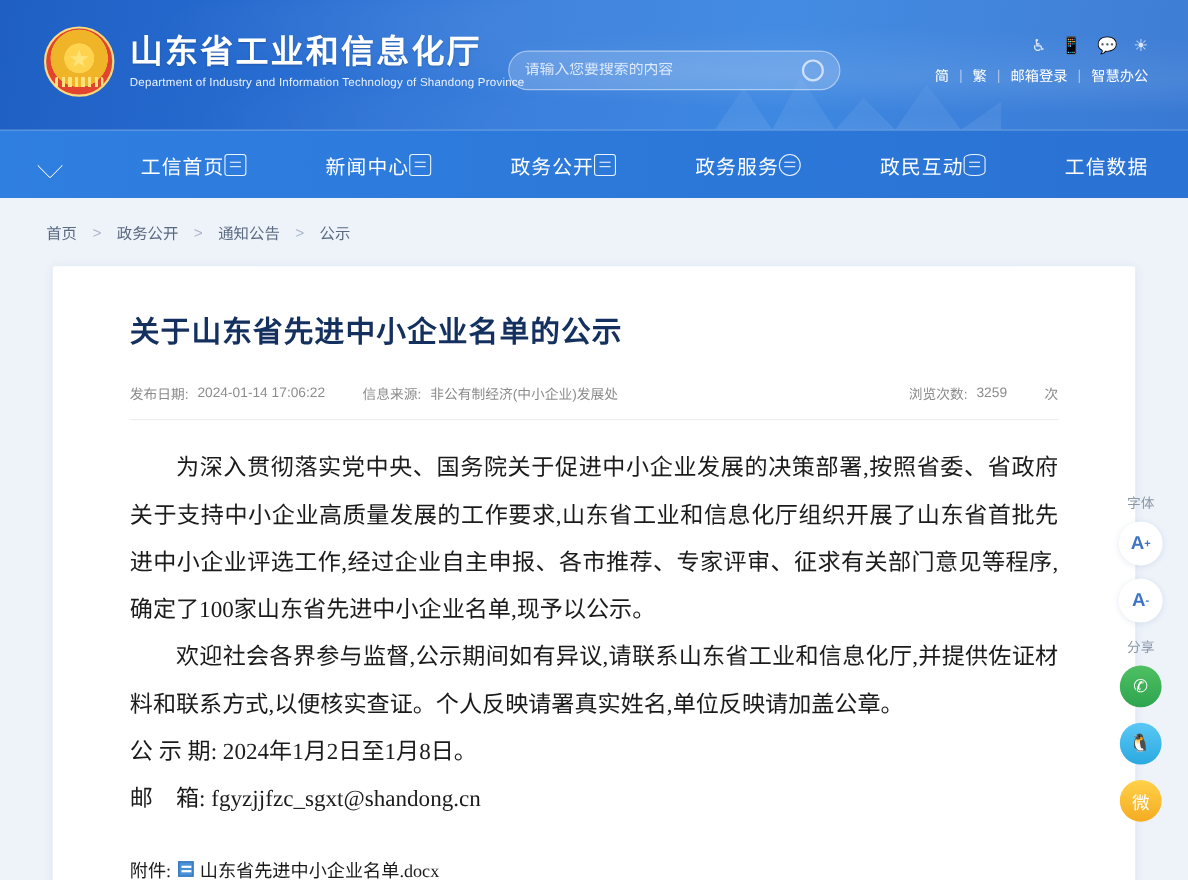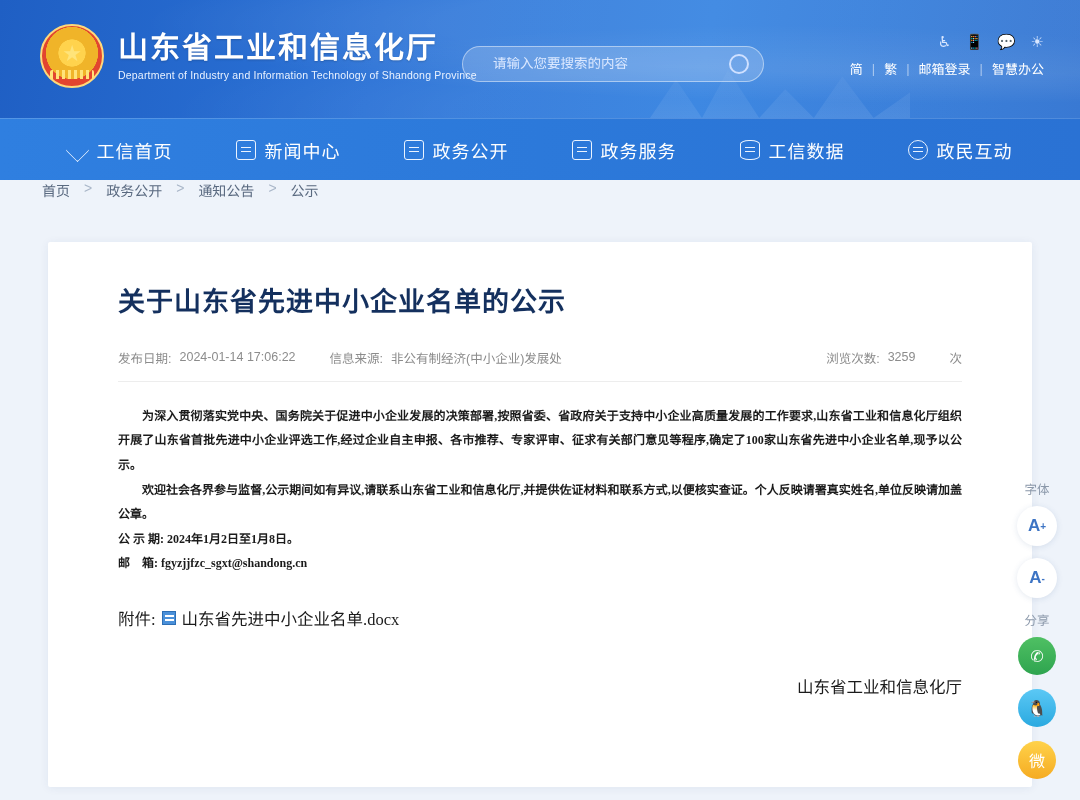--- a/index.html
+++ b/index.html
@@ -75,21 +75,20 @@
     background: rgba(255,255,255,.18);
     border: 1px solid rgba(255,255,255,.45);
     border-radius: 18px;
     display: flex; align-items: center;
     padding: 0 14px;
   }
   .search-input {
     flex: 1; background: transparent; border: 0; outline: none;
     color: #fff; font-size: 13.5px;
     font-family: Liberation Mono, monospace;
-    margin-left: 16px;
   }
   .search-input::placeholder { color: #dbe8ff; }
   .search-icon {
     width: 20px; height: 20px; border-radius: 50%;
     border: 2px solid #cfe0ff; flex: none;
   }
   .top-right {
     position: absolute; right: 36px; top: 34px;
     text-align: right; color: #eaf2ff;
   }
@@ -110,21 +109,21 @@
   .nav {
     height: 62px;
     background: linear-gradient(90deg, #2f7fe0 0%, #2c79da 50%, #2a72d4 100%);
     border-top: 1px solid rgba(255,255,255,.18);
     display: flex; align-items: center;
     padding: 0 36px;
     gap: 0;
   }
   .nav-item {
     flex: 1;
-    display: flex; align-items: center; justify-content: center;
+    display: flex; align-items: center; justify-content: space-between;
     gap: 9px;
     color: #fff; font-size: 18px; letter-spacing: 1px;
     cursor: pointer;
     height: 100%;
   }
   .nav-ico {
     width: 20px; height: 20px; border: 1.6px solid #eaf3ff;
     border-radius: 3px; position: relative; flex: none;
   }
   .nav-ico.home { border: 0; }
@@ -139,21 +138,21 @@
     content: ""; position: absolute; left: 4px; right: 4px; top: 6px;
     height: 1.4px; background: #eaf3ff;
     box-shadow: 0 4px 0 #eaf3ff;
   }
   .nav-ico.home::after { display: none; }
   .nav-ico.data { border-radius: 9px / 4px; }
 
   
   .crumb-wrap {
     height: 62px;
-    display: flex; align-items: flex-start;
+    display: flex; align-items: center;
     padding-left: 42px;
     font-size: 14px; color: #5a6a80;
     background: #eef3fa;
   }
   .crumb-wrap .sep { margin: 0 14px; color: #a9b6c8; }
   .crumb-wrap a { color: #5a6a80; text-decoration: none; cursor: pointer; }
 
   
   .page {
     position: relative;
@@ -180,25 +179,24 @@
     font-size: 12.5px; color: #8c8c8c;
     padding-bottom: 14px;
     border-bottom: 1px solid #ededed;
     gap: 34px;
   }
   .meta .spacer { flex: 1; }
   .meta .views-num { color: #8c8c8c; margin: 0 26px 0 8px; }
 
   .body-text {
     margin-top: 22px;
-    font-size: 12px;
+    font-size: 21px;
     color: #1b1b1b;
     line-height: 2.05;
     font-family: "Liberation Serif", "DejaVu Serif", serif;
-    font-weight: bold;
   }
   .body-text p { text-align: justify; }
   .indent { text-indent: 2em; }
 
   .attach {
     margin-top: 30px;
     font-size: 16.5px;
     font-family: "Liberation Serif", serif;
     display: flex; align-items: center; gap: 6px;
     color: #1b1b1b;
@@ -228,21 +226,21 @@
 
   
   .tools {
     position: absolute;
     right: 6px; top: 205px;
     width: 74px;
     display: flex; flex-direction: column; align-items: center;
     gap: 6px;
   }
   .tools-label {
-    font-size: 12.5px; color: #8b98aa; margin-bottom: 2px; margin-top: 32px;
+    font-size: 12.5px; color: #8b98aa; margin-bottom: 2px;
   }
   .tool-btn {
     width: 40px; height: 40px; border-radius: 50%;
     background: #fff;
     box-shadow: 0 1px 6px rgba(30,70,130,.12);
     display: flex; align-items: center; justify-content: center;
     color: #3d74c4; font-size: 17px; font-weight: bold;
     cursor: pointer;
     margin-bottom: 6px;
   }
@@ -308,26 +306,26 @@
   </div>
   <div class="nav-item">
     <span class="nav-ico"></span>
     <span>政务公开</span>
   </div>
   <div class="nav-item">
     <span class="nav-ico"></span>
     <span>政务服务</span>
   </div>
   <div class="nav-item">
+    <span class="nav-ico round"></span>
+    <span>政民互动</span>
+  </div>
+  <div class="nav-item">
     <span class="nav-ico data"></span>
     <span>工信数据</span>
-  </div>
-  <div class="nav-item">
-    <span class="nav-ico round"></span>
-    <span>政民互动</span>
   </div>
 </div>
 
 <div class="crumb-wrap">
   <a>首页</a>
   <span class="sep">&gt;</span>
   <a>政务公开</a>
   <span class="sep">&gt;</span>
   <a>通知公告</a>
   <span class="sep">&gt;</span>

